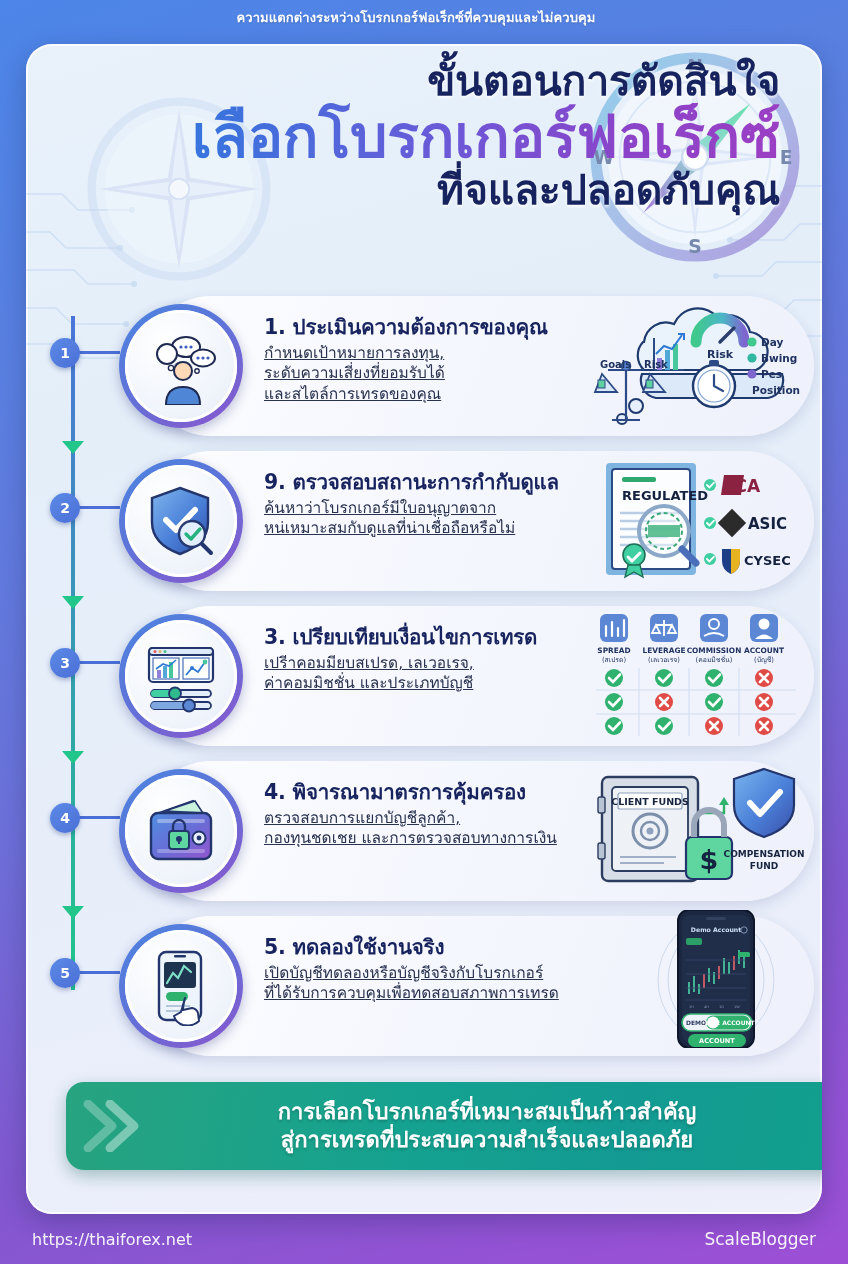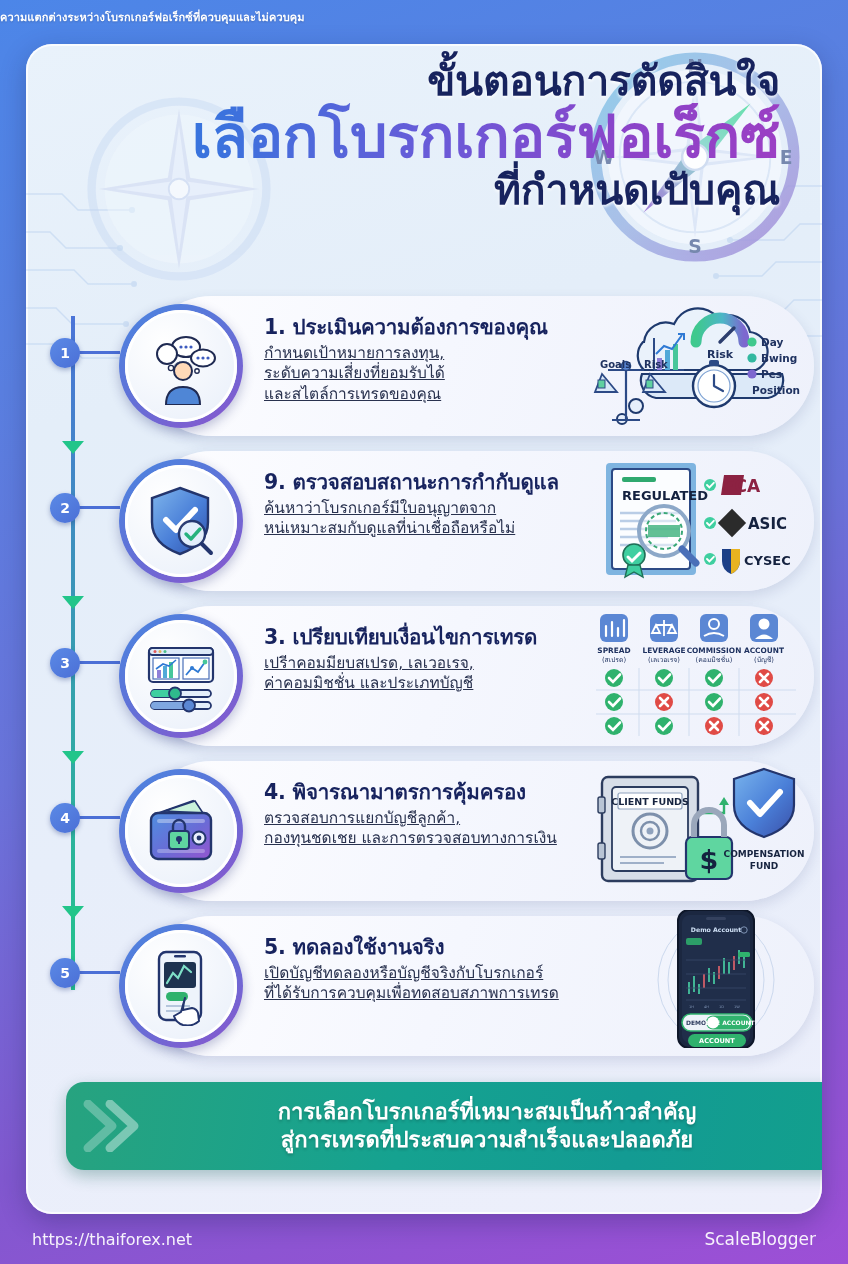--- a/index.html
+++ b/index.html
@@ -13,22 +13,23 @@
     position: relative;
   }
 
   
   .top-banner {
     position: absolute;
     top: 0; left: 0; right: 16px;
     height: 34px;
     display: flex;
     align-items: center;
+    justify-content: center;
     color: #ffffff;
-    font-size: 11px;
+    font-size: 13px;
     font-weight: 600;
     letter-spacing: .1px;
     text-shadow: 0 1px 2px rgba(0,0,0,.18);
     z-index: 6;
   }
 
   
   .panel {
     position: absolute;
     left: 26px; top: 44px;
@@ -287,21 +288,21 @@
       <circle cx="110" cy="110" r="13" fill="#ffffff" stroke="#cfdcf0" stroke-width="2.5"></circle>
       <text x="110" y="25" text-anchor="middle" font-size="19" font-weight="700" fill="#6d7fa8" font-family="DejaVu Sans, sans-serif">N</text>
       <text x="18" y="117" text-anchor="middle" font-size="19" font-weight="700" fill="#6d7fa8" font-family="DejaVu Sans, sans-serif">W</text>
       <text x="202" y="117" text-anchor="middle" font-size="19" font-weight="700" fill="#6d7fa8" font-family="DejaVu Sans, sans-serif">E</text>
       <text x="110" y="207" text-anchor="middle" font-size="19" font-weight="700" fill="#6d7fa8" font-family="DejaVu Sans, sans-serif">S</text>
     </svg>
 
     <div class="hero-title">
       <span class="hl hl1">ขั้นตอนการตัดสินใจ</span>
       <span class="hl hl2">เลือกโบรกเกอร์ฟอเร็กซ์</span>
-      <span class="hl hl3">ที่กำหนดเปับคุณ</span>
+      <span class="hl hl3">ที่จและปลอดภับคุณ</span>
     </div>
   </div>
 
   <div class="steps">
 
     <svg class="rail" viewBox="0 0 8 674" preserveAspectRatio="none">
       <defs>
         <linearGradient id="railg" x1="0" y1="0" x2="0" y2="1">
           <stop offset="0%" stop-color="#4b74d8"></stop>
           <stop offset="100%" stop-color="#22c58a"></stop>

